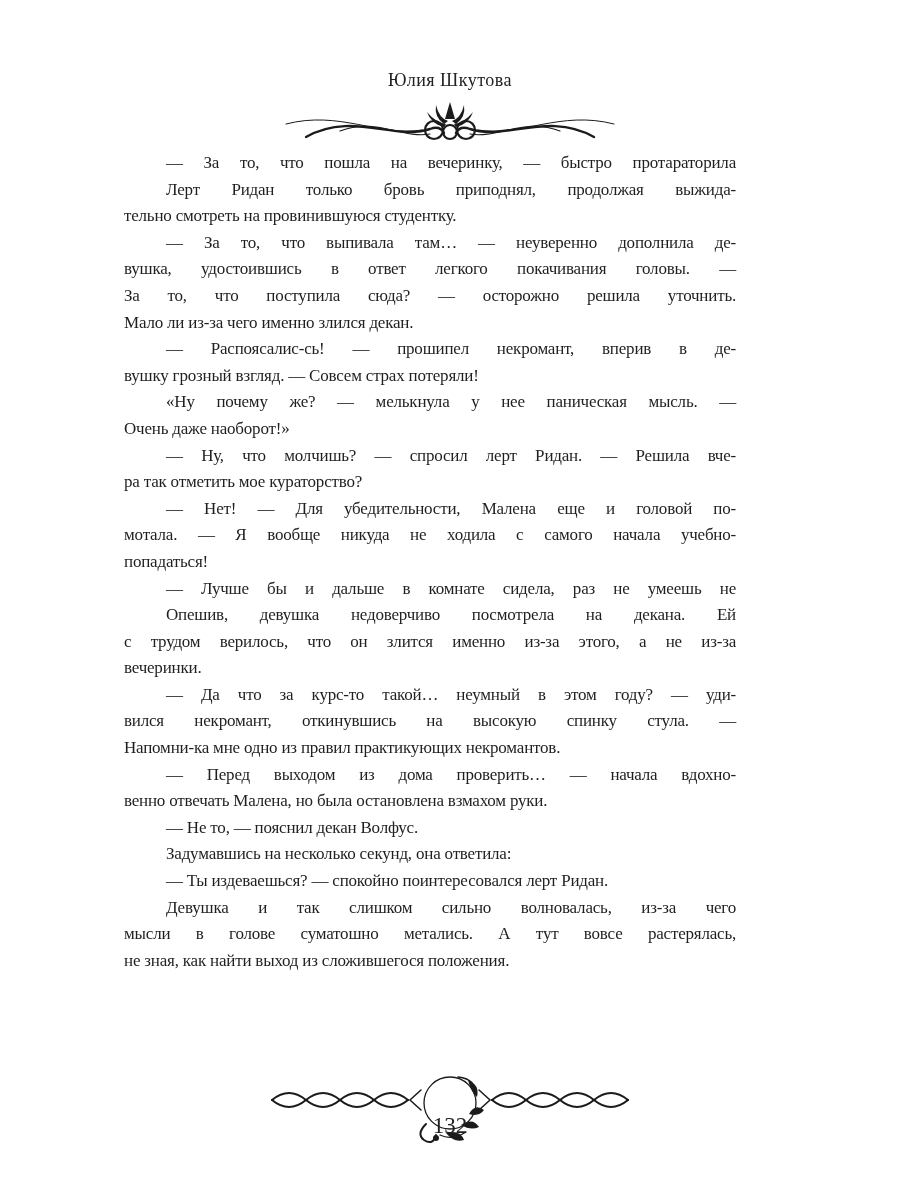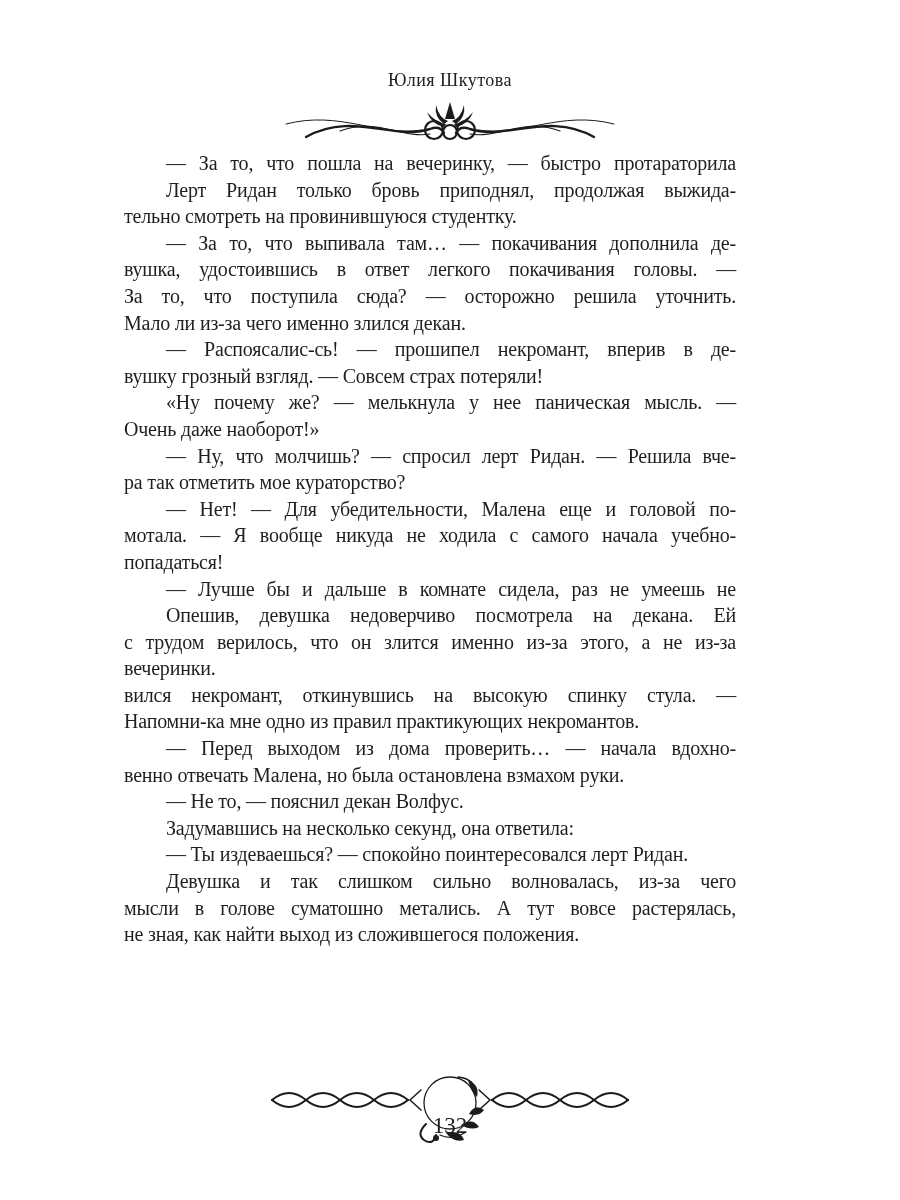--- a/index.html
+++ b/index.html
@@ -32,21 +32,21 @@
     left: 50%;
     transform: translateX(-50%);
     width: 336px;
     height: 48px;
   }
   .text-block {
     position: absolute;
     top: 150px;
     left: 124px;
     width: 612px;
-    font-size: 20px;
+    font-size: 17px;
     line-height: 26.6px;
     letter-spacing: -0.2px;
   }
   .line {
     min-height: 26.6px;
     white-space: normal;
   }
   .line.indent {
     text-indent: 42px;
   }
@@ -112,37 +112,38 @@
         <path d="M145,15 q8,10 19,12 l-2,3 q-13,-3 -17,-15 z"></path>
         <path d="M191,15 q-8,10 -19,12 l2,3 q13,-3 17,-15 z"></path>
       </g>
     </svg>
   </div>
 
   <main class="text-block">
       <div class="line indent just">— За то, что пошла на вечеринку, — быстро протараторила</div>
       <div class="line indent just">Лерт Ридан только бровь приподнял, продолжая выжида-</div>
       <div class="line">тельно смотреть на провинившуюся студентку.</div>
-      <div class="line indent just">— За то, что выпивала там… — покачивания дополнила де-</div>
+      <div class="line indent just">— За то, что выпивала там… — неуверенно дополнила де-</div>
       <div class="line just">вушка, удостоившись в ответ легкого покачивания головы. —</div>
       <div class="line just">За то, что поступила сюда? — осторожно решила уточнить.</div>
       <div class="line">Мало ли из-за чего именно злился декан.</div>
       <div class="line indent just">— Распоясалис-сь! — прошипел некромант, вперив в де-</div>
       <div class="line">вушку грозный взгляд. — Совсем страх потеряли!</div>
       <div class="line indent just">«Ну почему же? — мелькнула у нее паническая мысль. —</div>
       <div class="line">Очень даже наоборот!»</div>
       <div class="line indent just">— Ну, что молчишь? — спросил лерт Ридан. — Решила вче-</div>
       <div class="line">ра так отметить мое кураторство?</div>
       <div class="line indent just">— Нет! — Для убедительности, Малена еще и головой по-</div>
       <div class="line just">мотала. — Я вообще никуда не ходила с самого начала учебно-</div>
       <div class="line">попадаться!</div>
       <div class="line indent just">— Лучше бы и дальше в комнате сидела, раз не умеешь не</div>
       <div class="line indent just">Опешив, девушка недоверчиво посмотрела на декана. Ей</div>
       <div class="line just">с трудом верилось, что он злится именно из-за этого, а не из-за</div>
       <div class="line">вечеринки.</div>
+      <div class="line indent just">— Да что за курс-то такой… неумный в этом году? — уди-</div>
       <div class="line just">вился некромант, откинувшись на высокую спинку стула. —</div>
       <div class="line">Напомни-ка мне одно из правил практикующих некромантов.</div>
       <div class="line indent just">— Перед выходом из дома проверить… — начала вдохно-</div>
       <div class="line">венно отвечать Малена, но была остановлена взмахом руки.</div>
       <div class="line indent">— Не то, — пояснил декан Волфус.</div>
       <div class="line indent">Задумавшись на несколько секунд, она ответила:</div>
       <div class="line indent">— Ты издеваешься? — спокойно поинтересовался лерт Ридан.</div>
       <div class="line indent just">Девушка и так слишком сильно волновалась, из-за чего</div>
       <div class="line just">мысли в голове суматошно метались. А тут вовсе растерялась,</div>
       <div class="line">не зная, как найти выход из сложившегося положения.</div>

